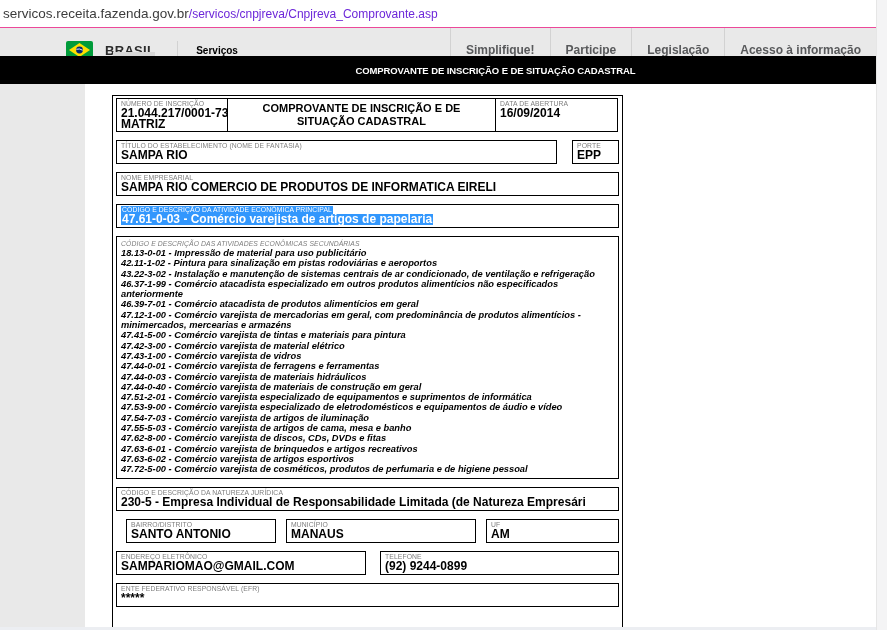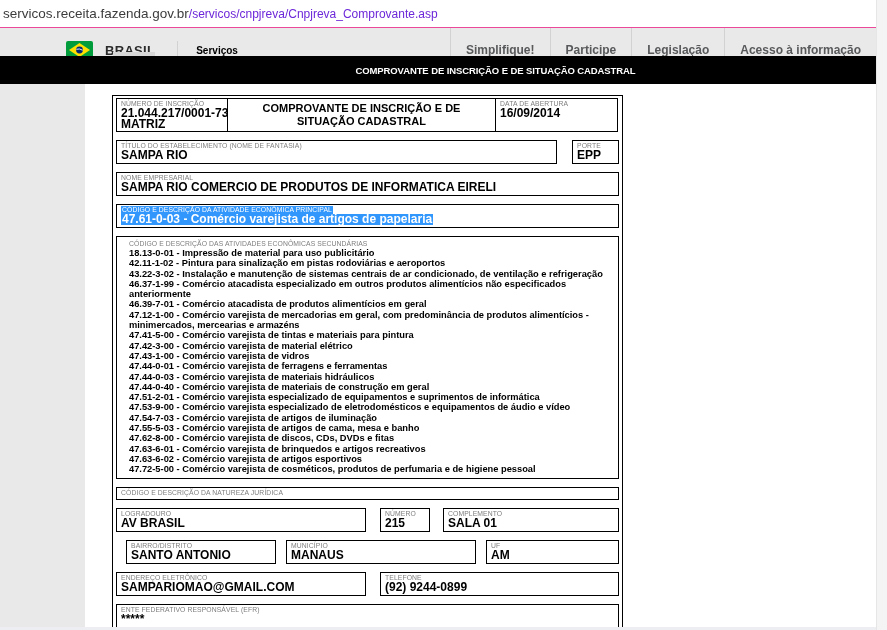--- a/index.html
+++ b/index.html
@@ -58,21 +58,21 @@
   .hcell-title { width:267px; height:34px; border-top:1px solid #000; border-bottom:1px solid #000;
                  display:flex; align-items:flex-start; justify-content:center;
                  padding:3px 10px 0; }
   .doc-title { font-size:11px; line-height:13px; font-weight:bold; text-align:center; color:#000; }
   .hcell-date { width:123px; height:34px; }
 
   .w-full { width:503px; }
   .sel-label { background:#3297fd; color:#fff; display:inline-block; padding:0 1px; }
   .sel-value { background:#3297fd; color:#fff; display:inline-block; padding:0 1px; }
 
-  .act-box { width:503px; padding:2px 12px 3px; }
+  .act-box { width:503px; padding:2px 4px 3px;font-style:italic; }
   .act-label { font-size:6.8px; line-height:9px; color:#7d7d7d; letter-spacing:.1px; }
   .act-line { font-size:9.3px; line-height:10.3px; font-weight:bold; color:#000; }
 
   .gap14 { width:14px; } .gap13 { width:13px; } .gap10 { width:10px; } .gap15 { width:15px; }
   .w-logradouro { width:250px; } .w-numero { width:50px; } .w-compl { flex:1; }
   .w-cep { width:94px; } .w-bairro { width:150px; } .w-municipio { width:190px; } .w-uf { flex:1; }
   .w-email { width:250px; } .w-tel { flex:1; }
   .w-titulo { width:441px; } .w-porte { flex:1; }
 </style>
 </head>
@@ -182,39 +182,24 @@
             <div class="act-line">47.63-6-01 - Comércio varejista de brinquedos e artigos recreativos</div>
             <div class="act-line">47.63-6-02 - Comércio varejista de artigos esportivos</div>
             <div class="act-line">47.72-5-00 - Comércio varejista de cosméticos, produtos de perfumaria e de higiene pessoal</div>
           </div>
       </div>
     </div>
 
     <div class="drow">
       <div class="fbox w-full">
         <div class="flabel">CÓDIGO E DESCRIÇÃO DA NATUREZA JURÍDICA</div>
-      </div>
-    </div>
-
-    <div class="drow">
-      <div class="fbox w-logradouro">
-        <div class="flabel">LOGRADOURO</div>
-        <div class="fvalue">AV BRASIL</div>
-      </div>
-      <div class="gap14"></div>
-      <div class="fbox w-numero">
-        <div class="flabel">NÚMERO</div>
-        <div class="fvalue">215</div>
-      </div>
-      <div class="gap13"></div>
-      <div class="fbox w-compl">
-        <div class="flabel">COMPLEMENTO</div>
-        <div class="fvalue">SALA 01</div>
-      </div>
-    </div>
+        <div class="fvalue">230-5 - Empresa Individual de Responsabilidade Limitada (de Natureza Empresári</div>
+      </div>
+    </div>
+
 
     <div class="drow">
       <div class="gap10"></div>
       <div class="fbox w-bairro">
         <div class="flabel">BAIRRO/DISTRITO</div>
         <div class="fvalue">SANTO ANTONIO</div>
       </div>
       <div class="gap10"></div>
       <div class="fbox w-municipio">
         <div class="flabel">MUNICÍPIO</div>

